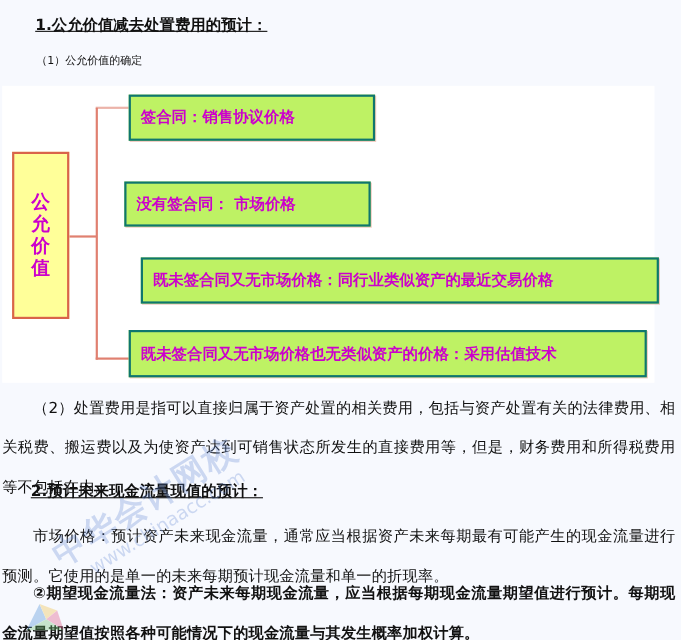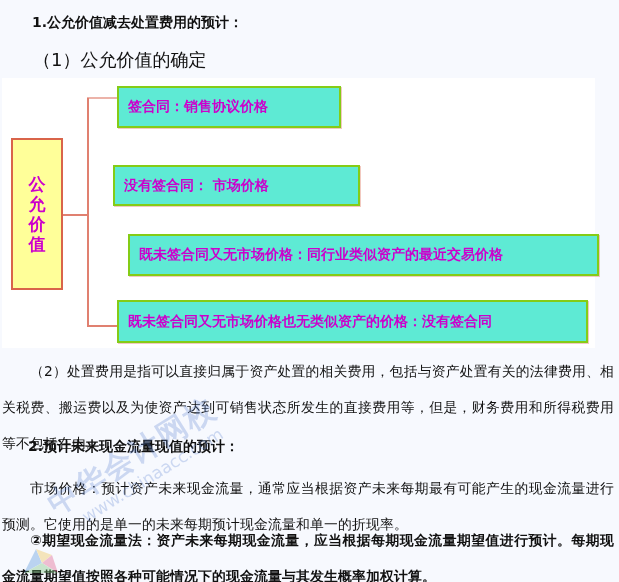--- a/index.html
+++ b/index.html
@@ -14,24 +14,25 @@
       overflow: hidden;
       font-family: "DejaVu Sans", sans-serif;
       color: #111;
     }
     .heading {
       position: absolute;
       font-weight: bold;
       font-size: 14px;
       letter-spacing: 0px;
       white-space: nowrap;
+      text-decoration: underline;
     }
     .para {
       position: absolute;
-      font-size: 18px;
+      font-size: 10px;
       white-space: nowrap;
     }
     .body-text {
       position: absolute;
       left: 2px;
       width: 612px;
       font-size: 13.8px;
       line-height: 36px;
       text-indent: 28px;
       letter-spacing: 0.2px;
@@ -40,22 +41,22 @@
     .panel {
       position: absolute;
       left: 2px;
       top: 78px;
       width: 593px;
       height: 270px;
       background: #FFFFFF;
     }
     .box {
       position: absolute;
-      background: #5eead4;
-      border: 2px solid #84cc16;
+      background: #bef264;
+      border: 2px solid #0f766e;
       box-sizing: border-box;
       color: #CC00CC;
       font-weight: bold;
       font-size: 14px;
       display: flex;
       align-items: center;
       padding-left: 9px;
       white-space: nowrap;
       box-shadow: 1px 1px 0 rgba(217,100,74,0.35);
     }
@@ -129,30 +130,30 @@
   <span>公</span>
   <span>允</span>
   <span>价</span>
   <span>值</span>
 </div>
 
 <div class="box" style="left:117px; top:86px; width:224px; height:42px;">
   <span>签合同：销售协议价格</span>
 </div>
 
-<div class="box" style="left:113px; top:165px; width:247px; height:41px;">
+<div class="box" style="left:113px; top:165px; width:224px; height:41px;">
   <span>没有签合同：  市场价格</span>
 </div>
 
 <div class="box" style="left:128px; top:234px; width:471px; height:42px;">
   <span>既未签合同又无市场价格：同行业类似资产的最近交易价格</span>
 </div>
 
 <div class="box" style="left:117px; top:300px; width:471px; height:43px;">
-  <span>既未签合同又无市场价格也无类似资产的价格：没有签合同</span>
+  <span>既未签合同又无市场价格也无类似资产的价格：采用估值技术</span>
 </div>
 
 <div class="body-text" style="top:353px; white-space:normal;">（2）处置费用是指可以直接归属于资产处置的相关费用，包括与资产处置有关的法律费用、相关税费、搬运费以及为使资产达到可销售状态所发生的直接费用等，但是，财务费用和所得税费用等不包括在内。</div>
 
 <div class="heading" style="left:28px; top:438px;">2.预计未来现金流量现值的预计：</div>
 
 <div class="body-text" style="top:470px; white-space:normal;">市场价格：预计资产未来现金流量，通常应当根据资产未来每期最有可能产生的现金流量进行预测。它使用的是单一的未来每期预计现金流量和单一的折现率。</div>
 
 <div class="body-text" style="top:522px; white-space:normal;font-weight:bold;">②期望现金流量法：资产未来每期现金流量，应当根据每期现金流量期望值进行预计。每期现金流量期望值按照各种可能情况下的现金流量与其发生概率加权计算。</div>
 

